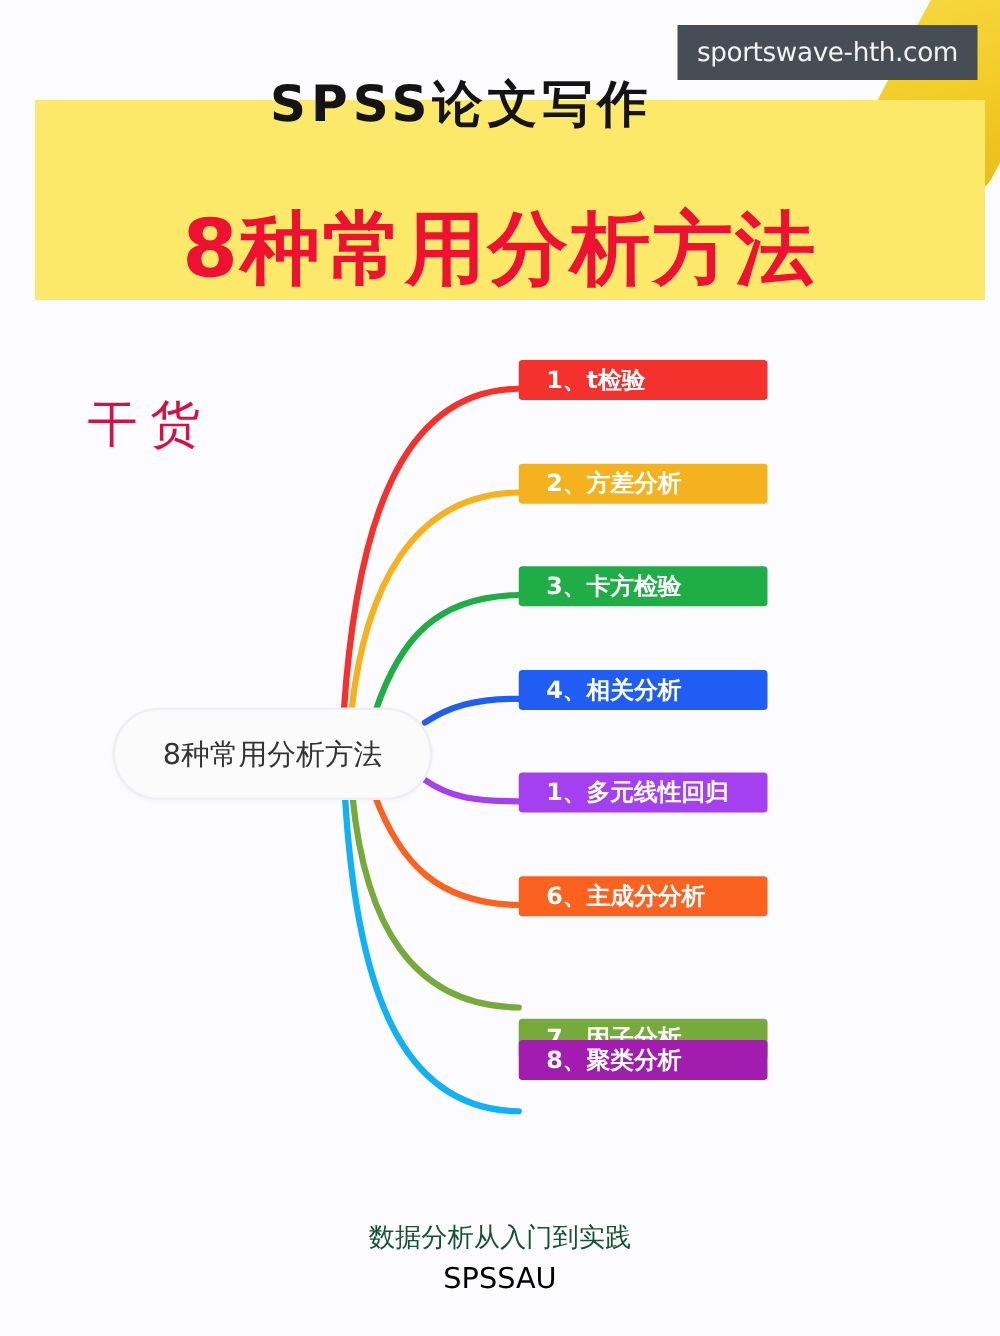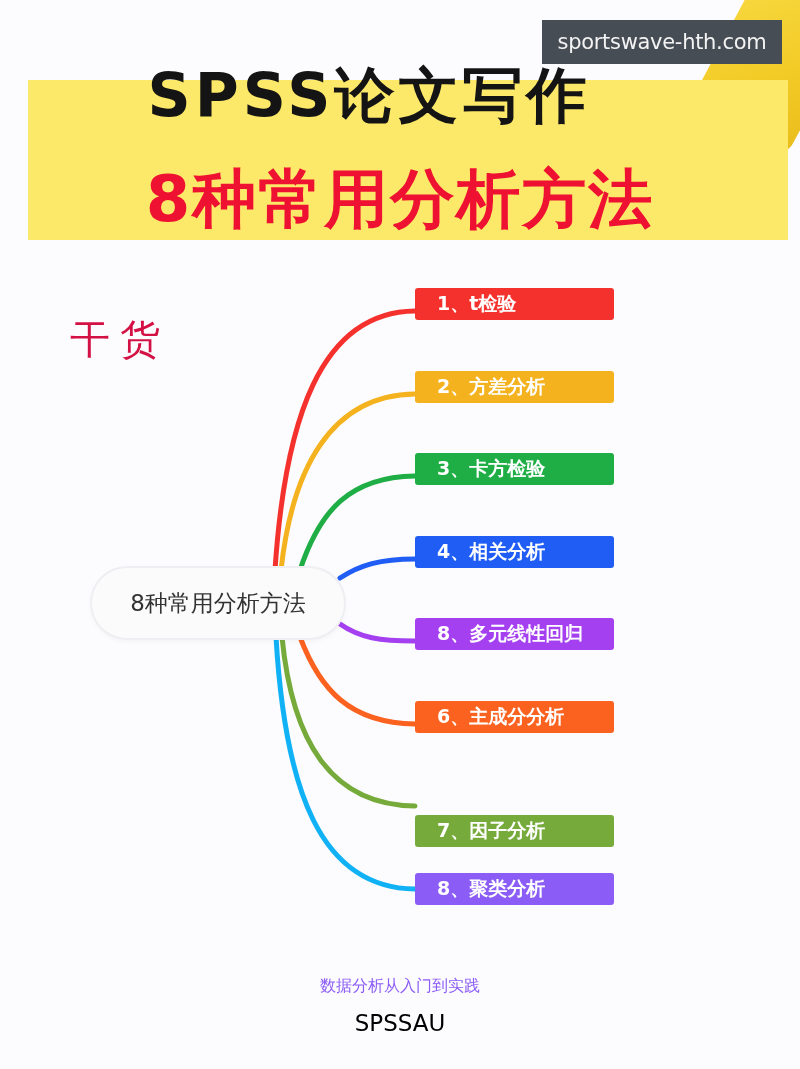--- a/index.html
+++ b/index.html
@@ -16,21 +16,21 @@
       background: #474d55; border-radius: 0; color: #f3f3f3;
       font-family: "DejaVu Sans", sans-serif; font-size: 21px;
       display: flex; align-items: center; justify-content: center; letter-spacing: -0.3px;
     }
     .title-band {
       position: absolute; left: 28px; top: 80px; width: 760px; height: 160px;
       background: #fde969;
     }
     .title-line1 {
       position: absolute; left: 0; top: 56px; width: 738px; text-align: center;
-      font-family: "DejaVu Sans", sans-serif; font-weight: bold; font-size: 60px;
+      font-family: "DejaVu Sans", sans-serif; font-weight: bold; font-size: 40px;
       color: #141414; letter-spacing: 4px;
     }
     .title-line2 {
       position: absolute; left: 0; top: 156px; width: 800px; text-align: center;
       font-family: "DejaVu Sans", sans-serif; font-weight: bold; font-size: 64px;
       color: #ee1131; letter-spacing: 2px;
     }
     .tag {
       position: absolute; left: 70px; top: 312px; font-size: 40px; color: #d41145;
       font-family: "DejaVu Sans", sans-serif; letter-spacing: 10px;
@@ -44,21 +44,21 @@
       font-size: 23px; color: #333; font-family: "DejaVu Sans", sans-serif;
     }
     .branch-node {
       position: absolute; left: 415px; width: 199px; height: 32px;
       border-radius: 3px; color: #fff; font-size: 19px; font-weight: bold;
       display: flex; align-items: center; padding-left: 22px;
       font-family: "DejaVu Sans", sans-serif;
     }
     .footer-line1 {
       position: absolute; left: 0; top: 976px; width: 800px; text-align: center;
-      font-size: 16px; color: #8b5cf6; font-family: "DejaVu Sans", sans-serif;
+      font-size: 21px; color: #14532d; font-family: "DejaVu Sans", sans-serif;
     }
     .footer-line2 {
       position: absolute; left: 0; top: 1010px; width: 800px; text-align: center;
       font-size: 23px; color: #000000; font-family: "DejaVu Sans", sans-serif;
     }
   </style>
 </head>
 <body>
 
 <div class="corner-deco"></div>
@@ -83,20 +83,20 @@
   </g>
 </svg>
 
 <div class="center-node">8种常用分析方法</div>
 
 <div id="branch-container">
     <div class="branch-node" style="top: 288px; background: rgb(245, 49, 45);">1、t检验</div>
     <div class="branch-node" style="top: 371px; background: rgb(245, 178, 31);">2、方差分析</div>
     <div class="branch-node" style="top: 453px; background: rgb(31, 174, 69);">3、卡方检验</div>
     <div class="branch-node" style="top: 536px; background: rgb(31, 93, 245);">4、相关分析</div>
-    <div class="branch-node" style="top: 618px; background: rgb(164, 64, 240);">8、多元线性回归</div>
+    <div class="branch-node" style="top: 618px; background: rgb(164, 64, 240);">1、多元线性回归</div>
     <div class="branch-node" style="top: 701px; background: rgb(251, 98, 32);">6、主成分分析</div>
     <div class="branch-node" style="top: 783px; background: rgb(118, 171, 60); margin-top: 32px;">7、因子分析</div>
-    <div class="branch-node" style="top: 873px; background: #8b5cf6;">8、聚类分析</div>
+    <div class="branch-node" style="top: 832px; background: #a21caf;">8、聚类分析</div>
   </div>
 
 <div class="footer-line1">数据分析从入门到实践</div>
 <div class="footer-line2">SPSSAU</div>
 
 </body></html>

